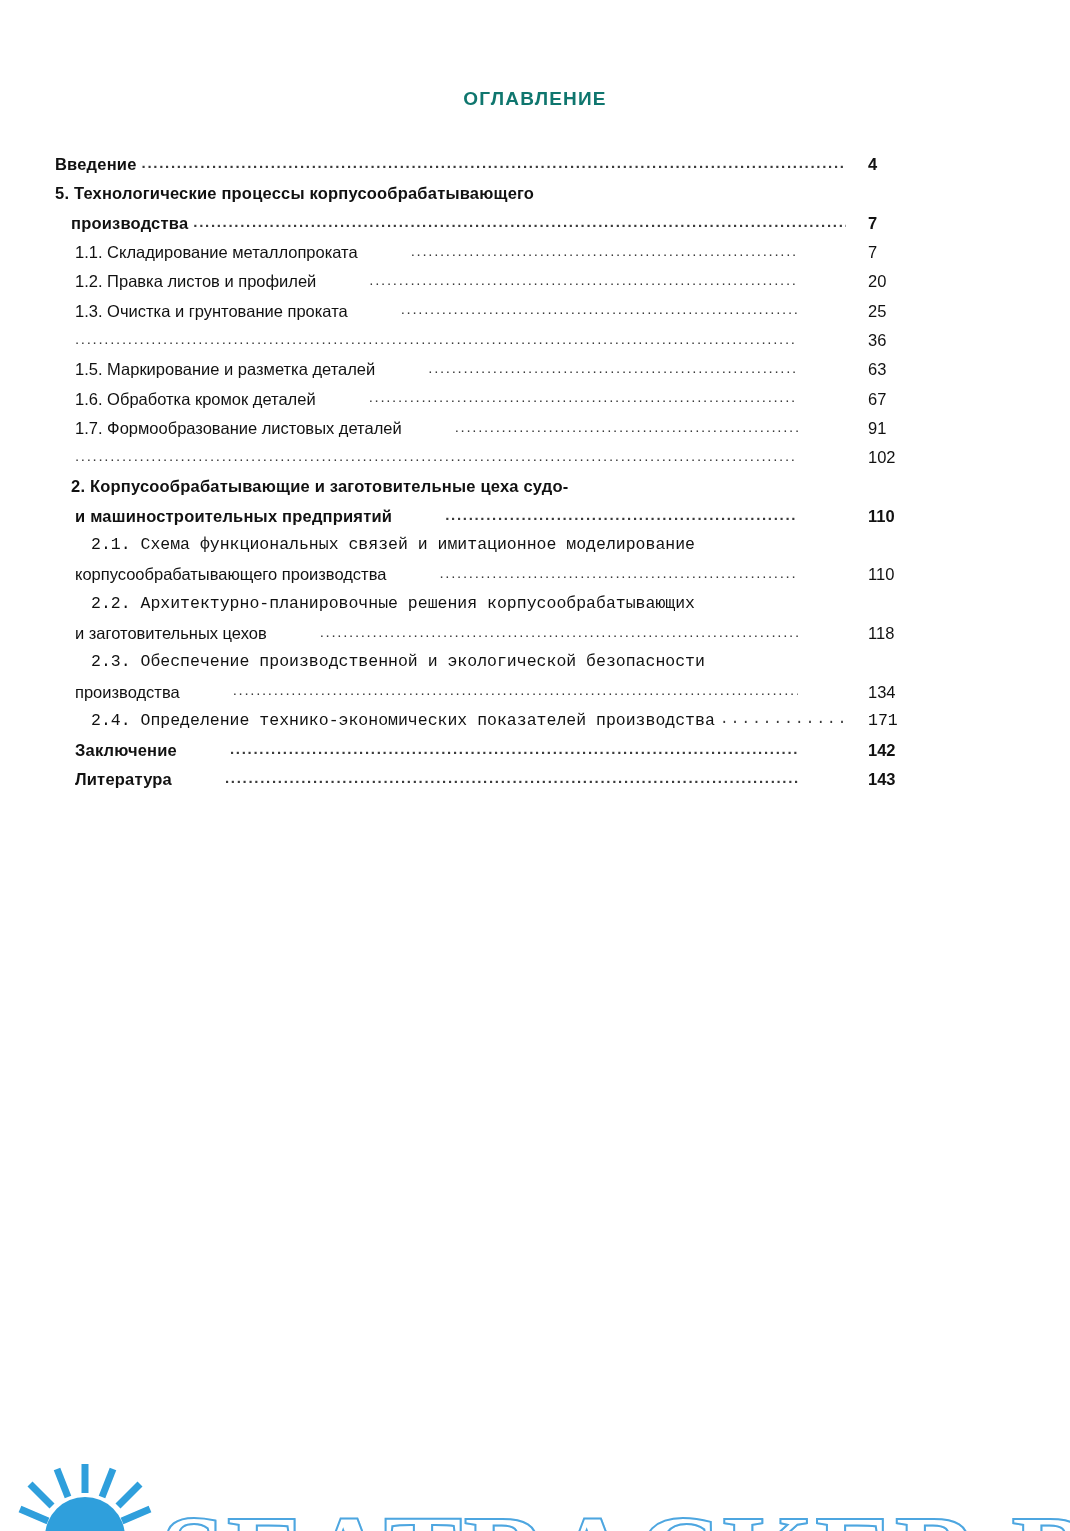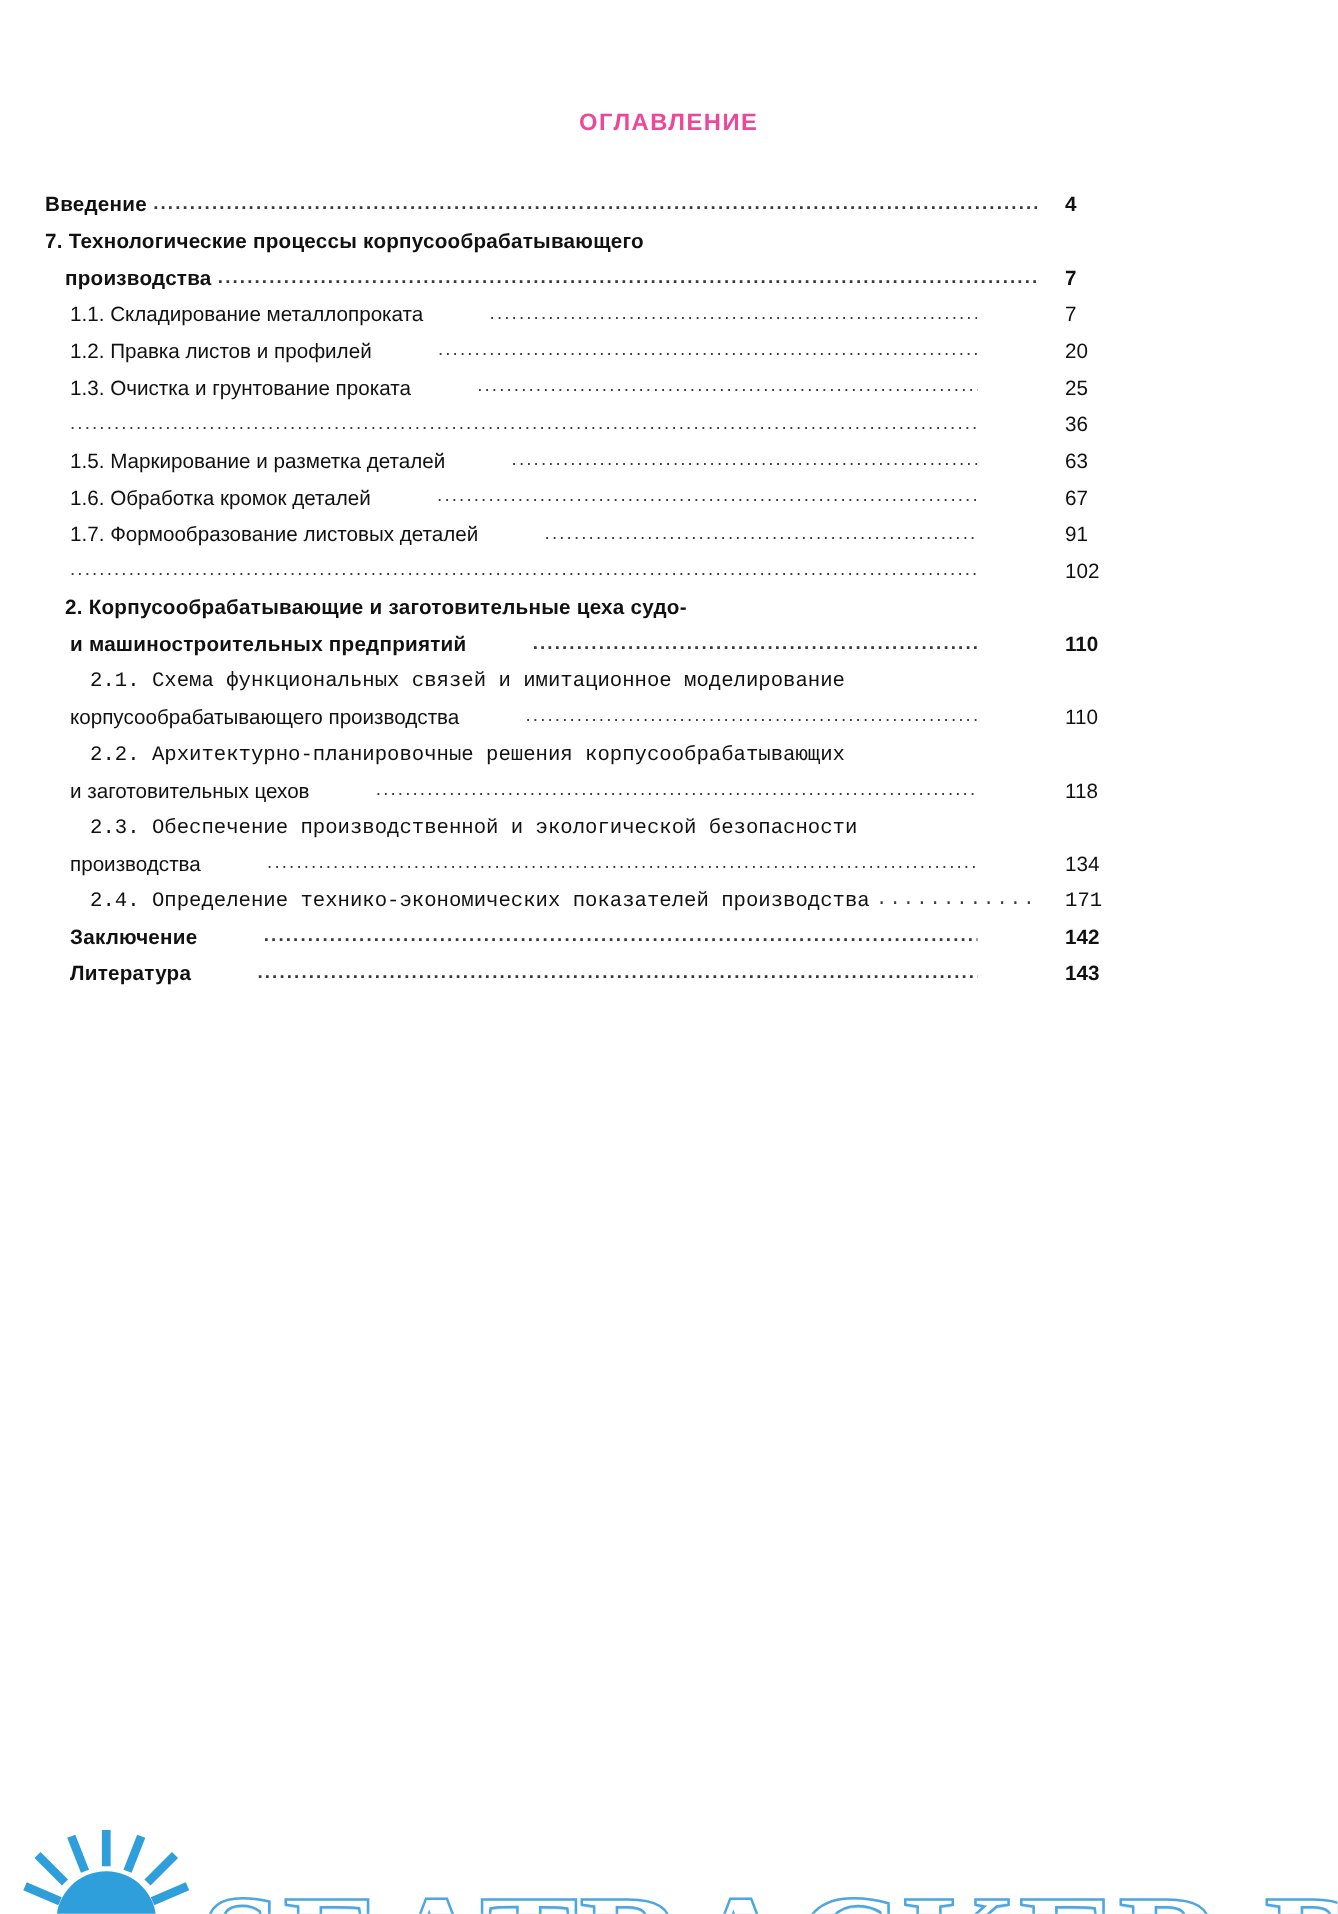--- a/index.html
+++ b/index.html
@@ -20,25 +20,25 @@
     width: 1070px;
     height: 1531px;
   }
   .toc-title {
     text-align: center;
     font-size: 19px;
     font-weight: bold;
     letter-spacing: 1.2px;
     margin-top: 88px;
     margin-bottom: 0;
-    color: #ec4899;
+    color: #0f766e;
   }
   .toc {
-    margin: 44px 16px 0 0;
-    padding: 0 140px 0 36px;
+    margin: 44px 0 0 0;
+    padding: 0 140px 0 55px;
     list-style: none;
   }
   .row {
     display: flex;
     align-items: flex-end;
     font-size: 16.5px;
     line-height: 1.22;
     margin-bottom: 9px;
     color: #111;
     white-space: nowrap;
@@ -113,21 +113,21 @@
 
   <h1 class="toc-title">ОГЛАВЛЕНИЕ</h1>
 
   <div class="toc" id="toc-list">
       <div class="row lvl-0 bold">
         <span class="label">Введение</span>
         <span class="dots">................................................................................................................................................................</span>
         <span class="page-num">4</span>
       </div>
       <div class="row lvl-0 bold nodots">
-        <span class="label">7. Технологические процессы корпусообрабатывающего</span>
+        <span class="label">5. Технологические процессы корпусообрабатывающего</span>
         <span class="dots">................................................................................................................................................................</span>
         <span class="page-num"></span>
       </div>
       <div class="row lvl-0b bold">
         <span class="label">производства</span>
         <span class="dots">................................................................................................................................................................</span>
         <span class="page-num">7</span>
       </div>
       <div class="row lvl-1">
         <span class="label">1.1. Складирование металлопроката</span>

